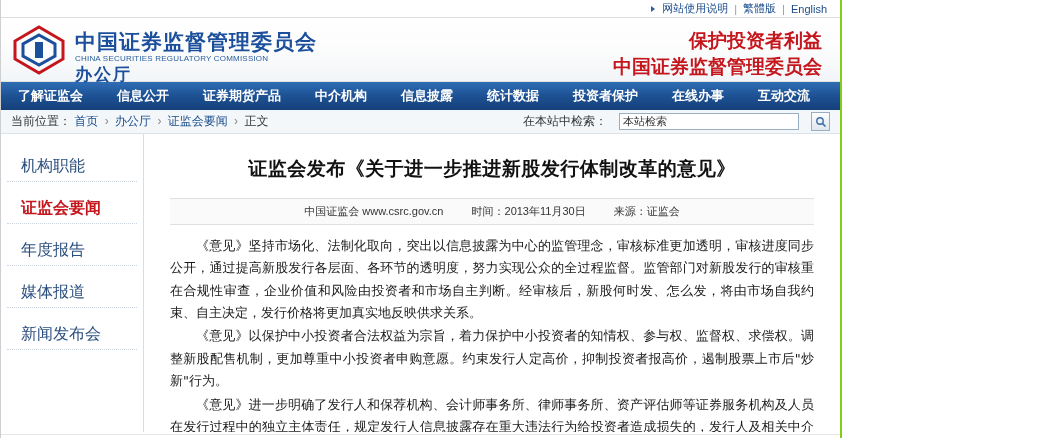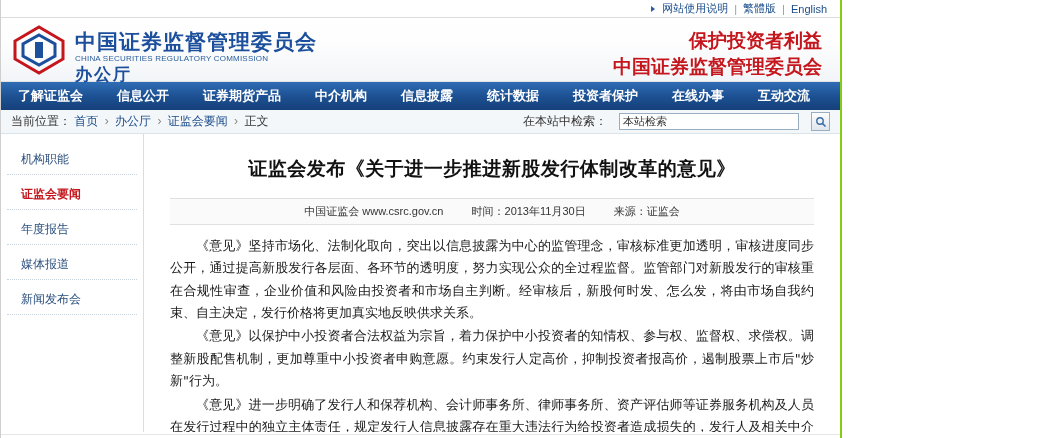--- a/index.html
+++ b/index.html
@@ -151,25 +151,25 @@
     height: 298px;
   }
   .sidebar {
     width: 143px;
     background: #ffffff;
     border-right: 1px solid #d7dde3;
     padding-top: 6px;
   }
   .side-item {
     height: 30px;
-    margin: 5px 6px;
+    margin: 12px 6px;
     display: flex;
     align-items: center;
     padding-left: 14px;
-    font-size: 12px;
+    font-size: 16px;
     color: #2b4f7e;
     border-bottom: 1px dotted #c9d4df;
     cursor: pointer;
     font-family: Liberation Serif, serif;
   }
   .side-item.active {
     color: #c4161c;
     font-weight: bold;
   }
 

